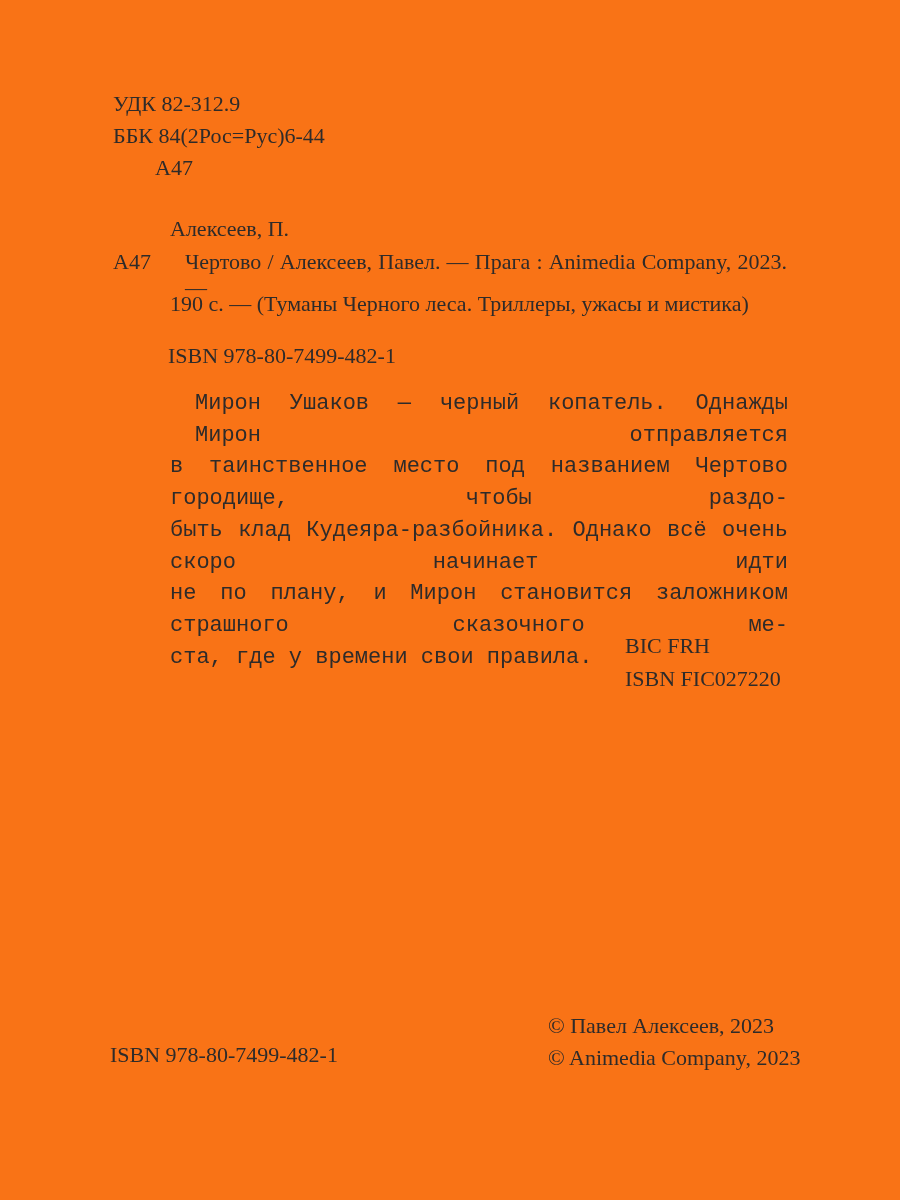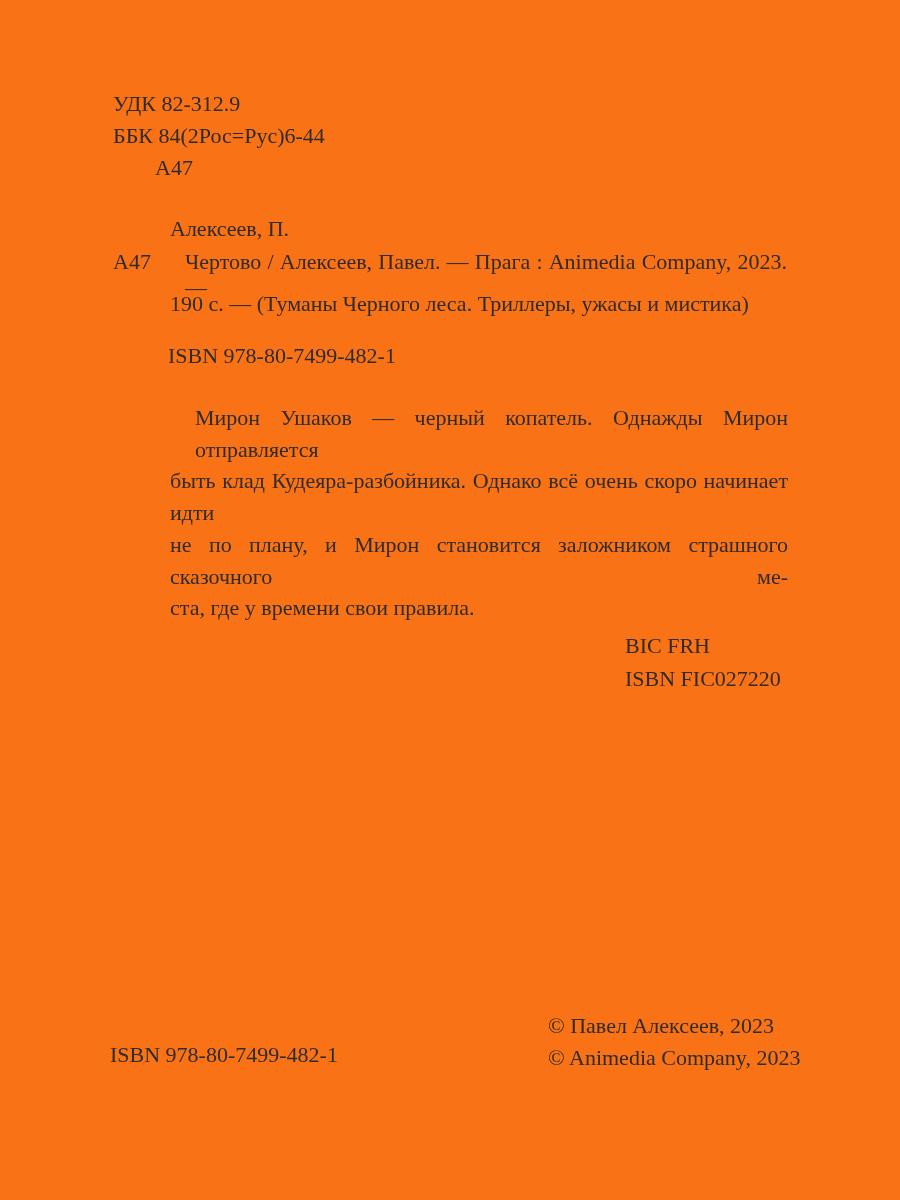--- a/index.html
+++ b/index.html
@@ -25,21 +25,21 @@
 
   
   .card-author { left: 170px; top: 216px; font-weight: normal; }
   .card-label  { left: 113px; top: 249px; }
   .card-line1  { left: 185px; top: 249px; width: 602px;
                  text-align: justify; text-align-last: justify; }
   .card-line2  { left: 170px; top: 291px; width: 620px; }
   .card-isbn   { left: 168px; top: 343px; }
 
   
-  .annotation { left: 170px; top: 402px; width: 618px; line-height: 31.7px; }
+  .annotation { left: 170px; top: 388px; width: 618px; line-height: 31.7px; font-family: Liberation Mono, monospace; }
   .annotation .line { text-align: justify; text-align-last: justify; }
   .annotation .line.first { padding-left: 25px; box-sizing: border-box; }
   .annotation .line.last { text-align: left; text-align-last: left; }
 
   
   .codes { left: 625px; top: 629px; line-height: 33px; font-family: Liberation Serif, serif; }
 
   
   .footer-isbn { left: 110px; top: 1042px; }
   .footer-copy { left: 548px; top: 1010px; line-height: 32px; }
@@ -56,20 +56,21 @@
   </div>
 
   <div class="abs card-author">Алексеев, П.</div>
   <div class="abs card-label">А47</div>
   <div class="abs card-line1">Чертово / Алексеев, Павел. — Прага : Animedia Company, 2023. —</div>
   <div class="abs card-line2">190 с. — (Туманы Черного леса. Триллеры, ужасы и мистика)</div>
   <div class="abs card-isbn">ISBN 978-80-7499-482-1</div>
 
   <div class="abs annotation">
     <div class="line first">Мирон Ушаков — черный копатель. Однажды Мирон отправляется</div>
+    <div class="line">в таинственное место под названием Чертово городище, чтобы раздо-</div>
     <div class="line">быть клад Кудеяра-разбойника. Однако всё очень скоро начинает идти</div>
     <div class="line">не по плану, и Мирон становится заложником страшного сказочного ме-</div>
     <div class="line last">ста, где у времени свои правила.</div>
   </div>
 
   <div class="abs codes">
     <div>BIC FRH</div>
     <div>ISBN FIC027220</div>
   </div>
 

